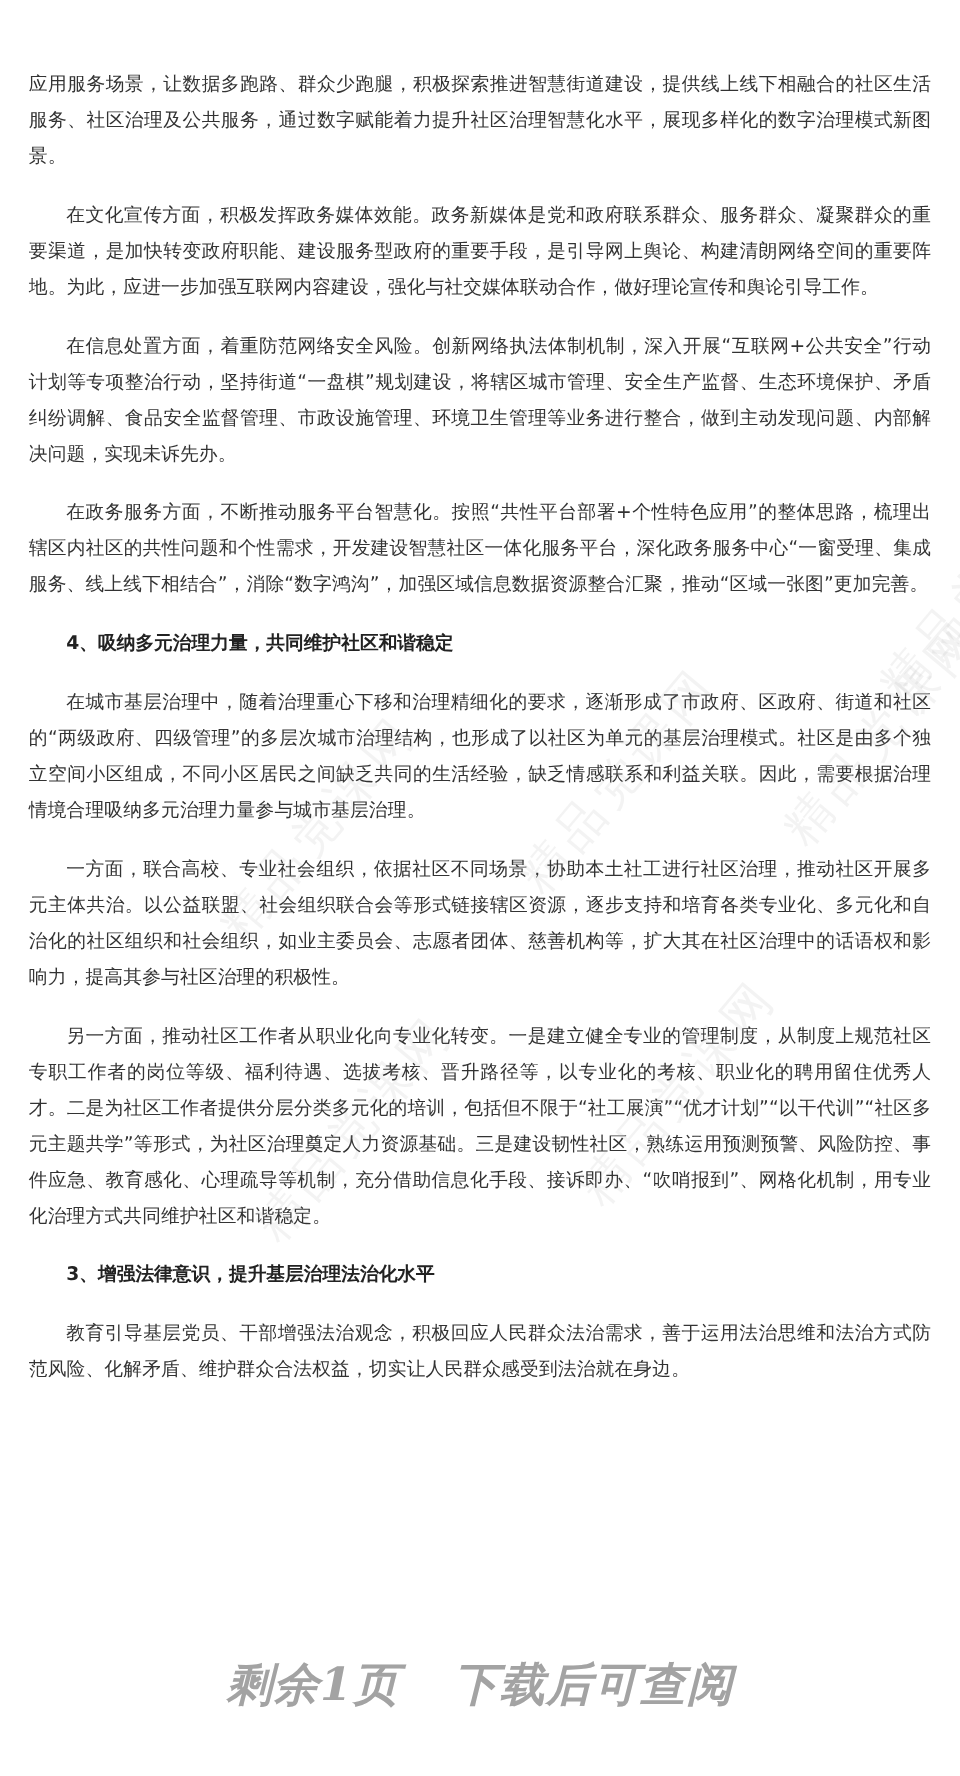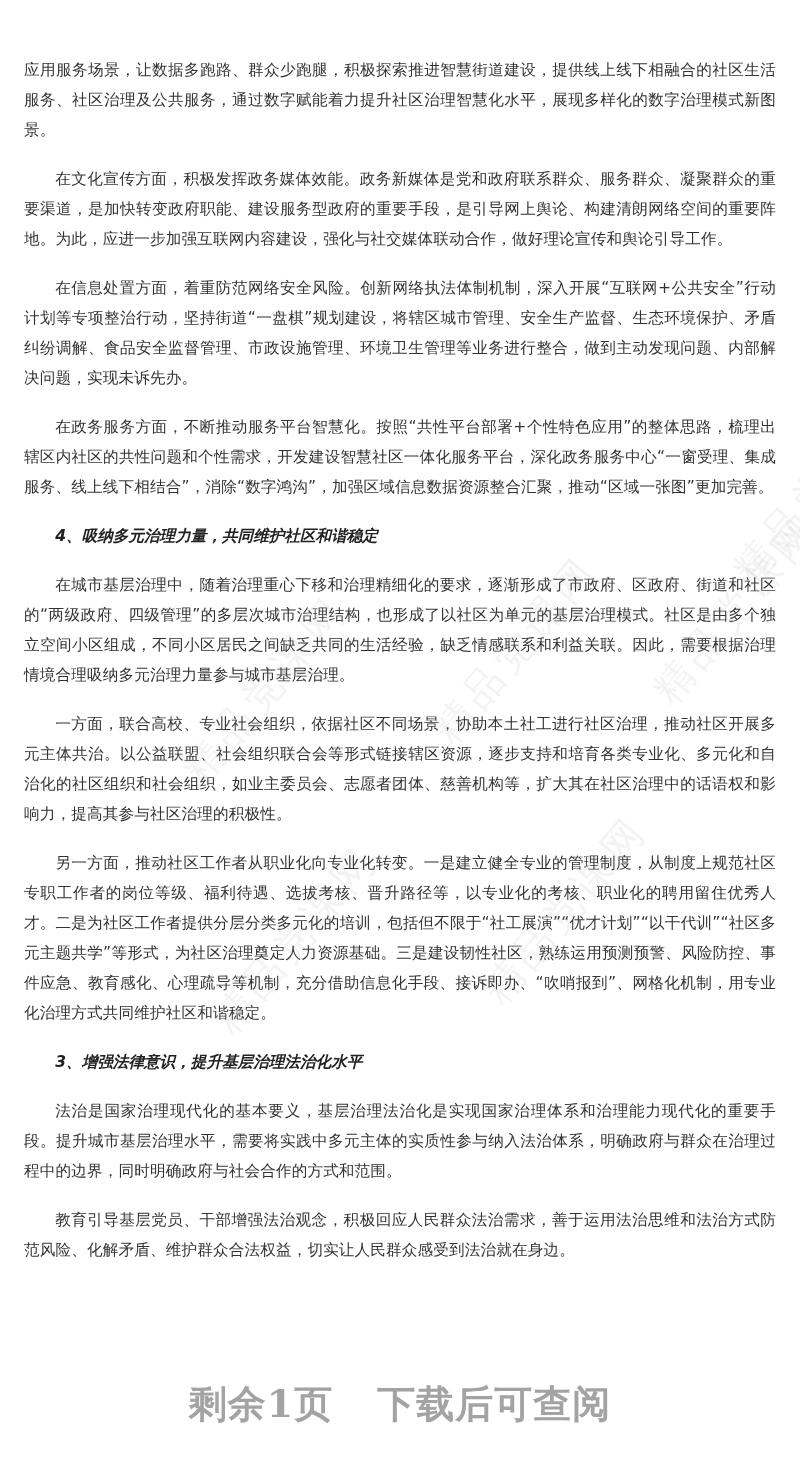--- a/index.html
+++ b/index.html
@@ -52,21 +52,20 @@
     .para.no-indent {
       text-indent: 0;
     }
     .heading {
       margin: 0 0 19px 0;
       font-size: 15.6px;
       line-height: 30px;
       font-weight: bold;
       text-indent: 2em;
       color: #222222;
-      font-style: italic;
     }
     .watermark-layer {
       position: absolute;
       left: 0;
       top: 0;
       width: 800px;
       height: 1480px;
       pointer-events: none;
       overflow: hidden;
     }
@@ -85,20 +84,21 @@
       top: 1380px;
       width: 800px;
       height: 48px;
       text-align: center;
       font-family: "DejaVu Serif", "Liberation Serif", serif;
       font-weight: bold;
       font-size: 38px;
       line-height: 48px;
       color: #a3a3a3;
       letter-spacing: 1px;
+      font-style: italic;
     }
     .banner .gap {
       display: inline-block;
       width: 44px;
     }
   </style>
 </head>
 <body>
 
 <div class="page">
@@ -108,21 +108,20 @@
   <div class="content">
     <p class="para no-indent">应用服务场景，让数据多跑路、群众少跑腿，积极探索推进智慧街道建设，提供线上线下相融合的社区生活服务、社区治理及公共服务，通过数字赋能着力提升社区治理智慧化水平，展现多样化的数字治理模式新图景。</p>
     <p class="para">在文化宣传方面，积极发挥政务媒体效能。政务新媒体是党和政府联系群众、服务群众、凝聚群众的重要渠道，是加快转变政府职能、建设服务型政府的重要手段，是引导网上舆论、构建清朗网络空间的重要阵地。为此，应进一步加强互联网内容建设，强化与社交媒体联动合作，做好理论宣传和舆论引导工作。</p>
     <p class="para">在信息处置方面，着重防范网络安全风险。创新网络执法体制机制，深入开展“互联网+公共安全”行动计划等专项整治行动，坚持街道“一盘棋”规划建设，将辖区城市管理、安全生产监督、生态环境保护、矛盾纠纷调解、食品安全监督管理、市政设施管理、环境卫生管理等业务进行整合，做到主动发现问题、内部解决问题，实现未诉先办。</p>
     <p class="para">在政务服务方面，不断推动服务平台智慧化。按照“共性平台部署+个性特色应用”的整体思路，梳理出辖区内社区的共性问题和个性需求，开发建设智慧社区一体化服务平台，深化政务服务中心“一窗受理、集成服务、线上线下相结合”，消除“数字鸿沟”，加强区域信息数据资源整合汇聚，推动“区域一张图”更加完善。</p>
     <h3 class="heading">4、吸纳多元治理力量，共同维护社区和谐稳定</h3>
     <p class="para">在城市基层治理中，随着治理重心下移和治理精细化的要求，逐渐形成了市政府、区政府、街道和社区的“两级政府、四级管理”的多层次城市治理结构，也形成了以社区为单元的基层治理模式。社区是由多个独立空间小区组成，不同小区居民之间缺乏共同的生活经验，缺乏情感联系和利益关联。因此，需要根据治理情境合理吸纳多元治理力量参与城市基层治理。</p>
     <p class="para">一方面，联合高校、专业社会组织，依据社区不同场景，协助本土社工进行社区治理，推动社区开展多元主体共治。以公益联盟、社会组织联合会等形式链接辖区资源，逐步支持和培育各类专业化、多元化和自治化的社区组织和社会组织，如业主委员会、志愿者团体、慈善机构等，扩大其在社区治理中的话语权和影响力，提高其参与社区治理的积极性。</p>
     <p class="para">另一方面，推动社区工作者从职业化向专业化转变。一是建立健全专业的管理制度，从制度上规范社区专职工作者的岗位等级、福利待遇、选拔考核、晋升路径等，以专业化的考核、职业化的聘用留住优秀人才。二是为社区工作者提供分层分类多元化的培训，包括但不限于“社工展演”“优才计划”“以干代训”“社区多元主题共学”等形式，为社区治理奠定人力资源基础。三是建设韧性社区，熟练运用预测预警、风险防控、事件应急、教育感化、心理疏导等机制，充分借助信息化手段、接诉即办、“吹哨报到”、网格化机制，用专业化治理方式共同维护社区和谐稳定。</p>
     <h3 class="heading">3、增强法律意识，提升基层治理法治化水平</h3>
-    <p class="para">法治是国家治理现代化的基本要义，基层治理法治化是实现国家治理体系和治理能力现代化的重要手段。提升城市基层治理水平，需要将实践中多元主体的实质性参与纳入法治体系，明确政府与群众在治理过程中的边界，同时明确政府与社会合作的方式和范围。</p>
     <p class="para">教育引导基层党员、干部增强法治观念，积极回应人民群众法治需求，善于运用法治思维和法治方式防范风险、化解矛盾、维护群众合法权益，切实让人民群众感受到法治就在身边。</p>
   </div>
 
   <div class="watermark-layer">
     <span class="wm" style="left:170px; top:760px;">精品党课网</span>
     <span class="wm" style="left:420px; top:720px;">精品党课网</span>
     <span class="wm" style="left:640px; top:680px;">精品党课网</span>
     <span class="wm" style="left:200px; top:1010px;">精品党课网</span>
     <span class="wm" style="left:470px; top:980px;">精品党课网</span>
     <span class="wm" style="left:720px; top:560px;">精品党课网</span>

